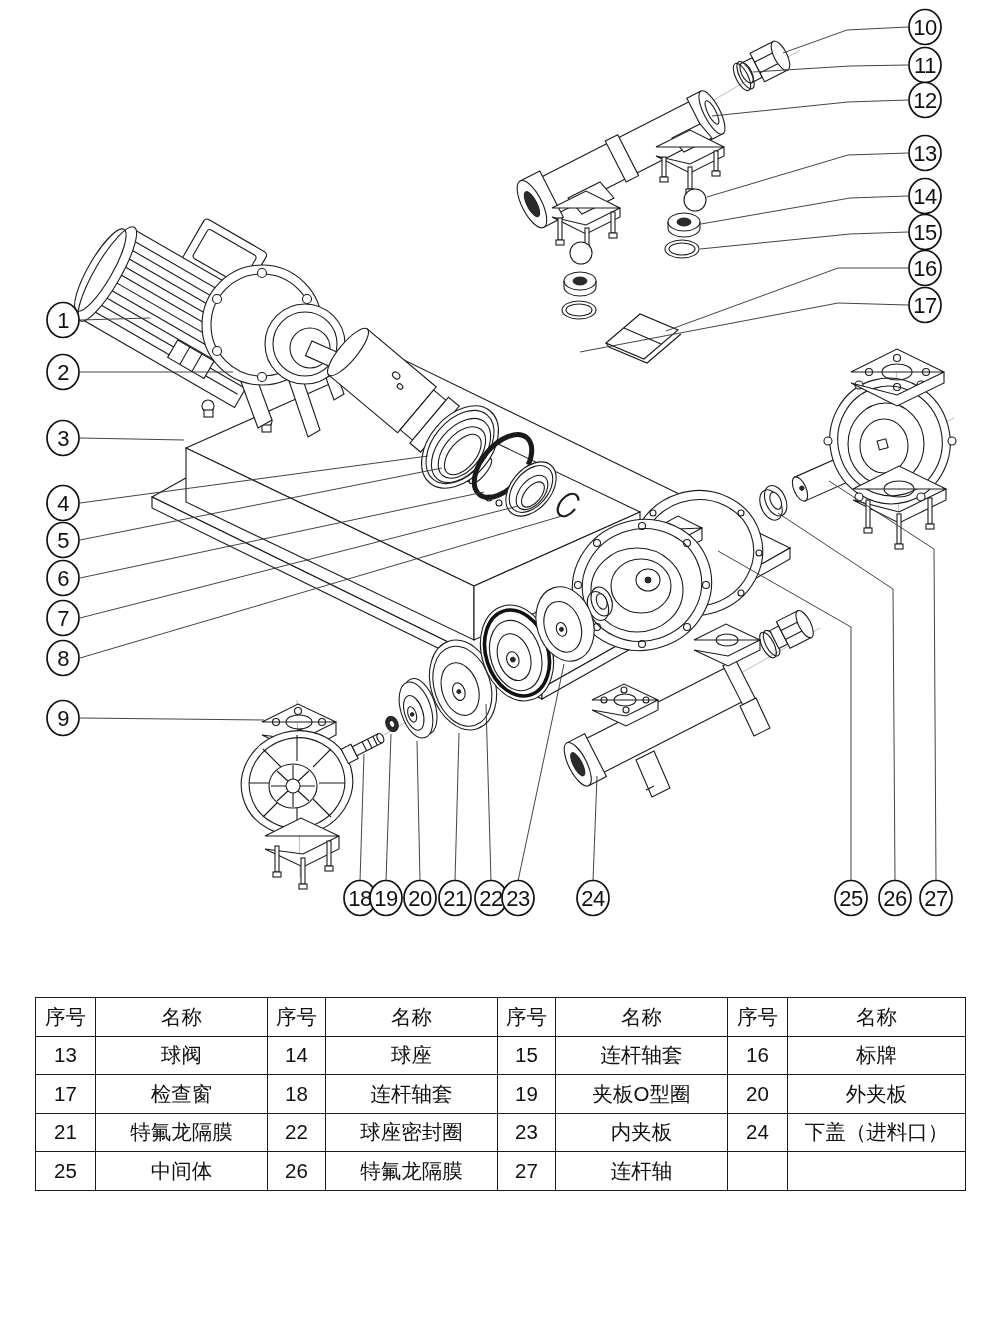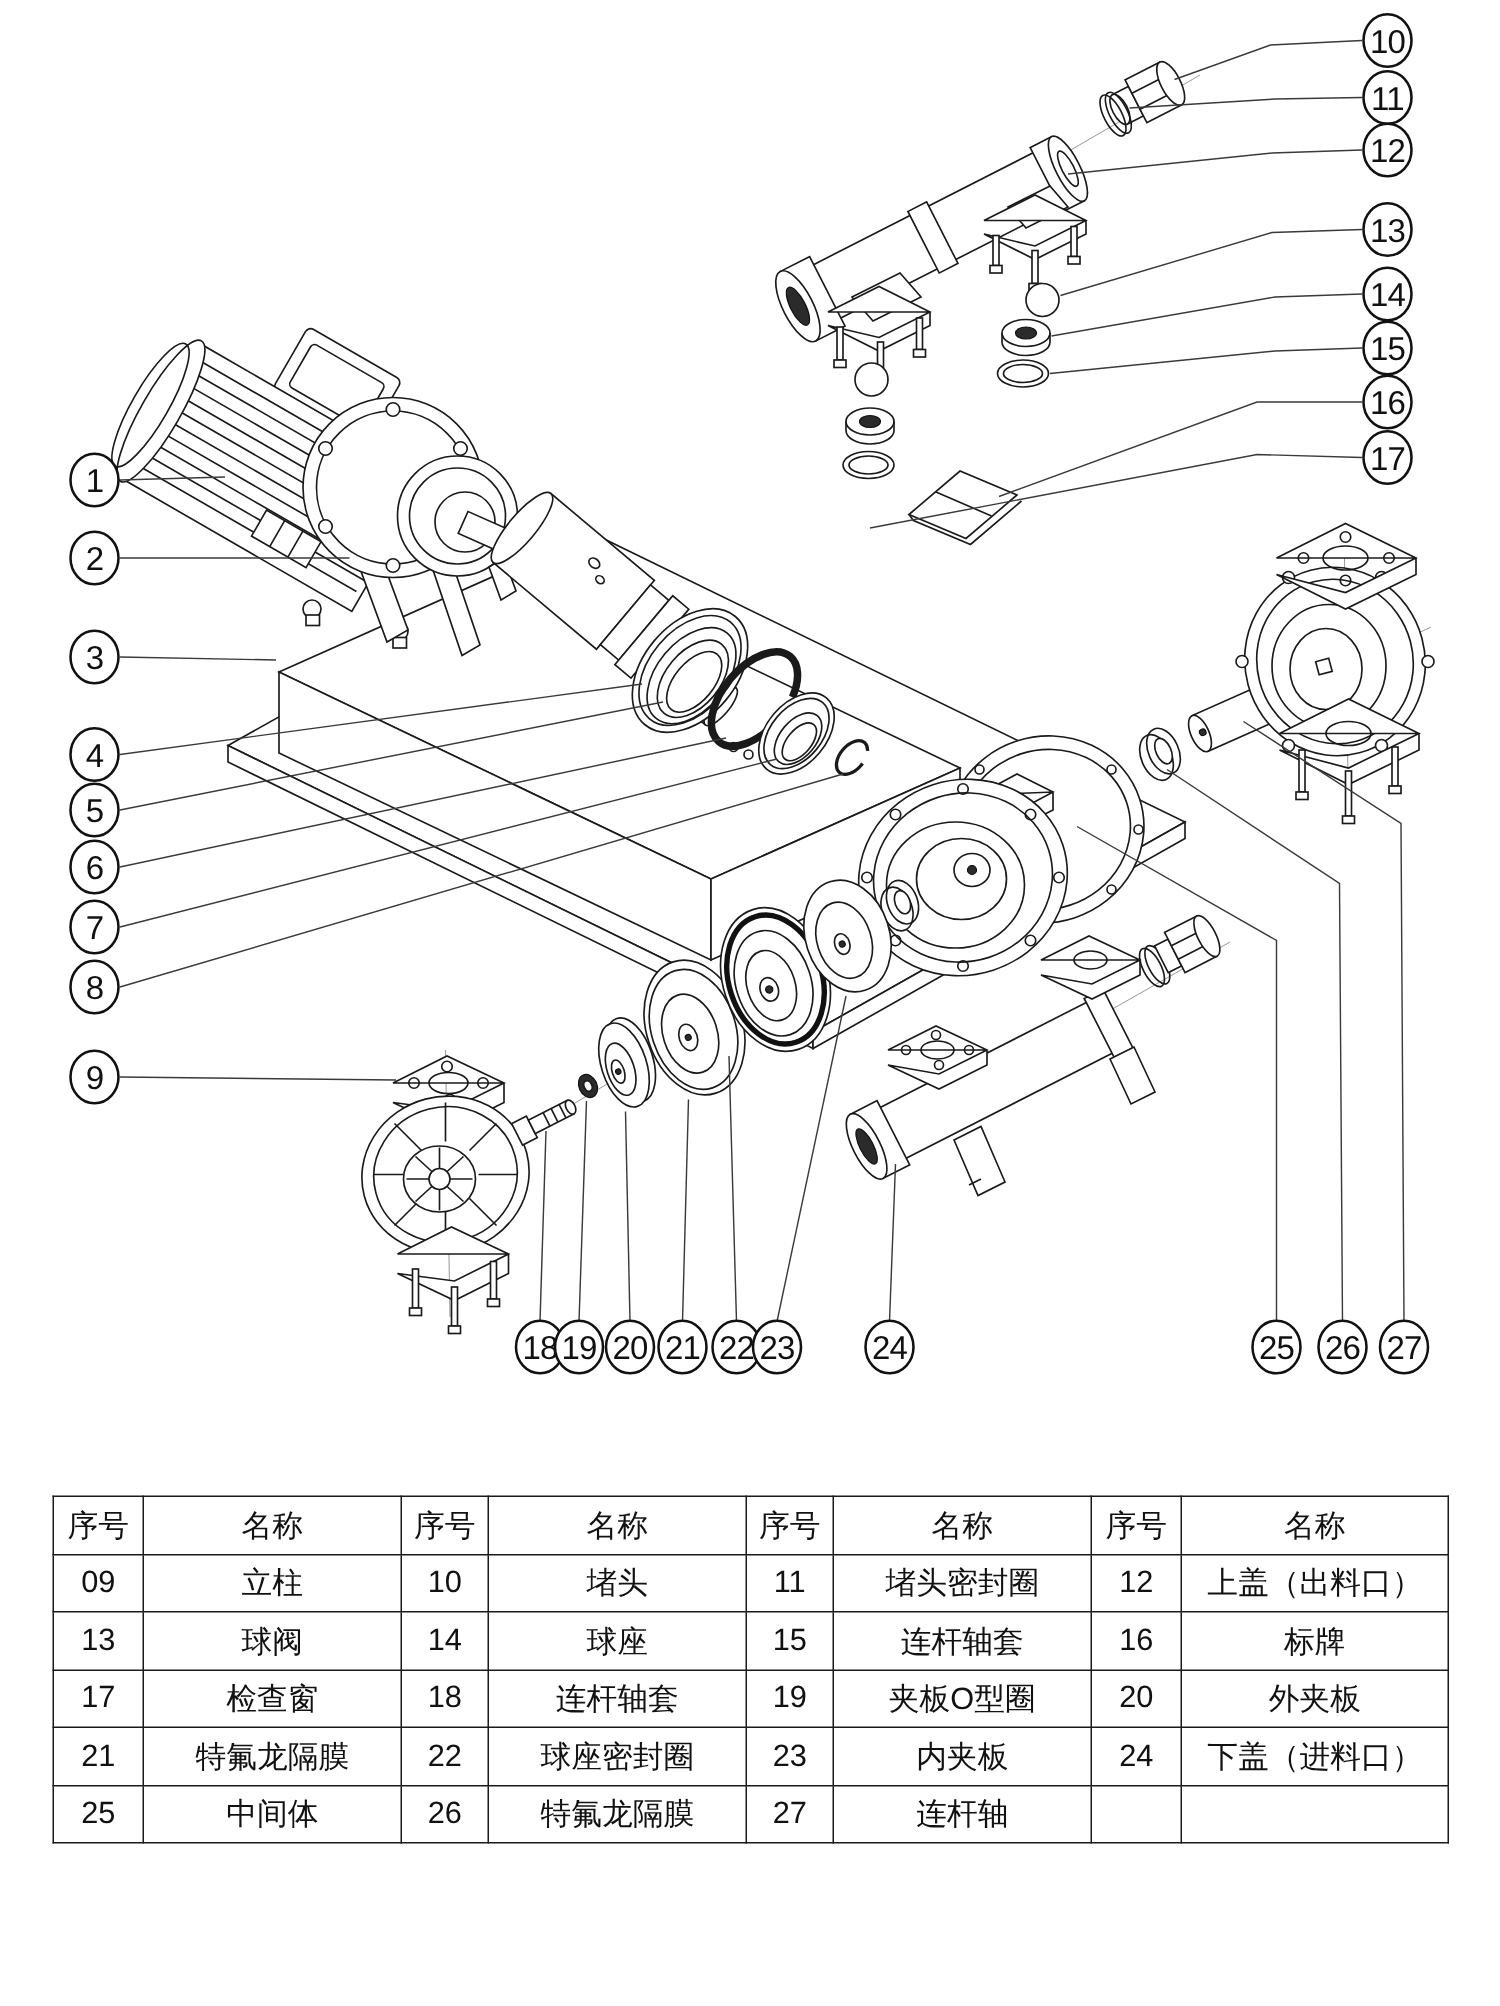--- a/index.html
+++ b/index.html
@@ -525,30 +525,20 @@
           <th>名称</th>
           <th>序号</th>
           <th>名称</th>
           <th>序号</th>
           <th>名称</th>
           <th>序号</th>
           <th>名称</th>
         </tr>
       </thead>
     <tbody id="parts-body">
-        <tr>
-          <td>09</td>
-          <td>立柱</td>
-          <td>10</td>
-          <td>堵头</td>
-          <td>11</td>
-          <td>堵头密封圈</td>
-          <td>12</td>
-          <td>上盖（出料口）</td>
-        </tr>
         <tr>
           <td>13</td>
           <td>球阀</td>
           <td>14</td>
           <td>球座</td>
           <td>15</td>
           <td>连杆轴套</td>
           <td>16</td>
           <td>标牌</td>
         </tr>

